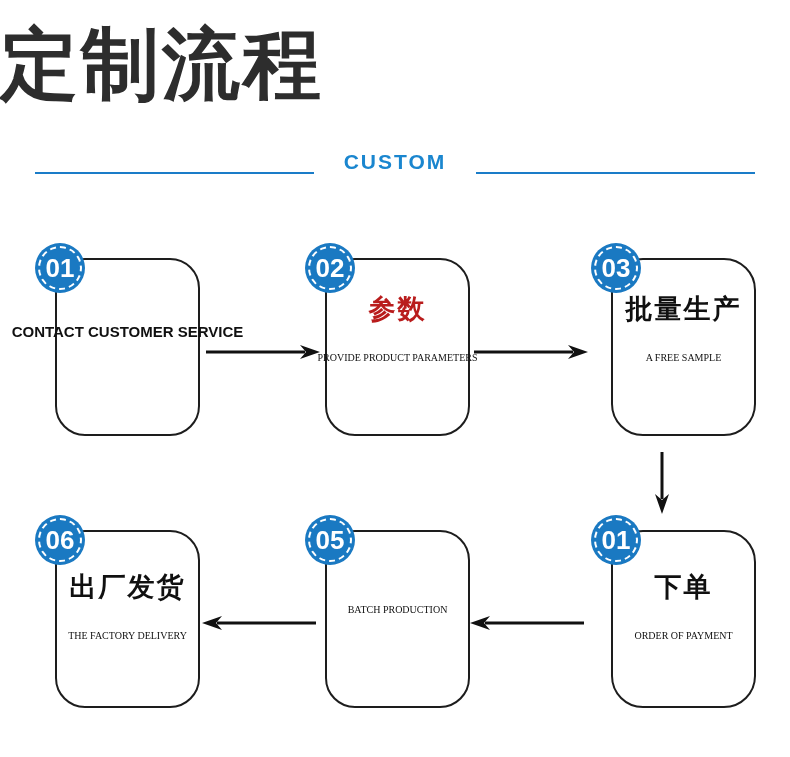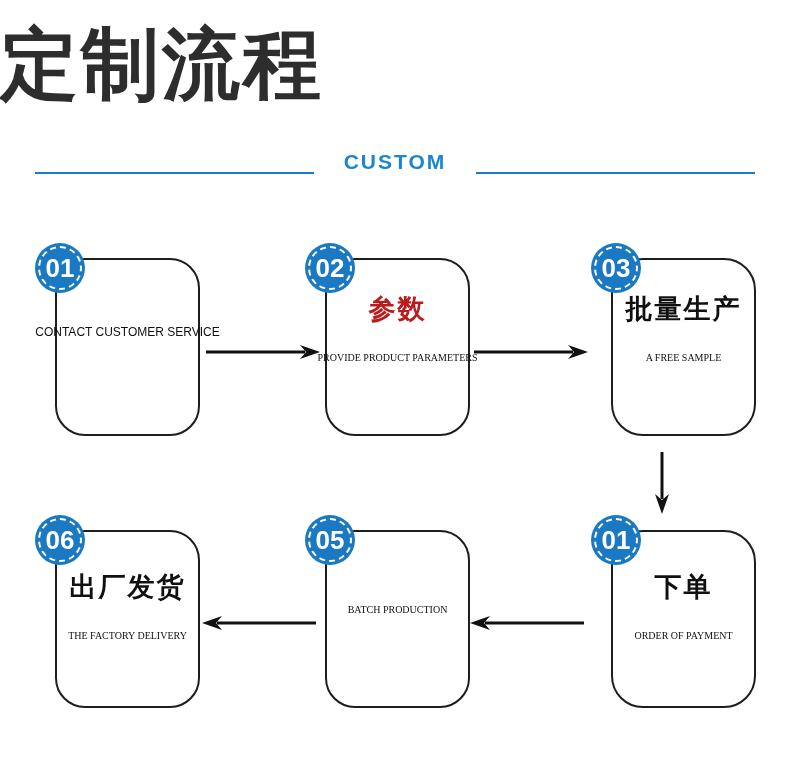--- a/index.html
+++ b/index.html
@@ -47,22 +47,22 @@
   }
   .step-title2 {
     font-size:27px; font-weight:bold; color:#b91c1c;
     letter-spacing:2px; line-height:1.2; text-align:center; white-space:nowrap;
   }
   .step-caption {
     margin-top:7px; font-family:Liberation Serif, serif;
     font-size:10px; color:#101010; white-space:nowrap; letter-spacing:0;
   }
   .caption--sans {
-    font-family:"Liberation Sans", sans-serif; font-weight:normal;
-    font-size:12px; letter-spacing:0;
+    font-family:"Liberation Sans", sans-serif; font-weight:bold;
+    font-size:15px; letter-spacing:0;
   }
   
   .arrow { position:absolute; }
   .arrow svg { display:block; }
 </style>
 </head>
 <body>
 
 <div class="page">
 

